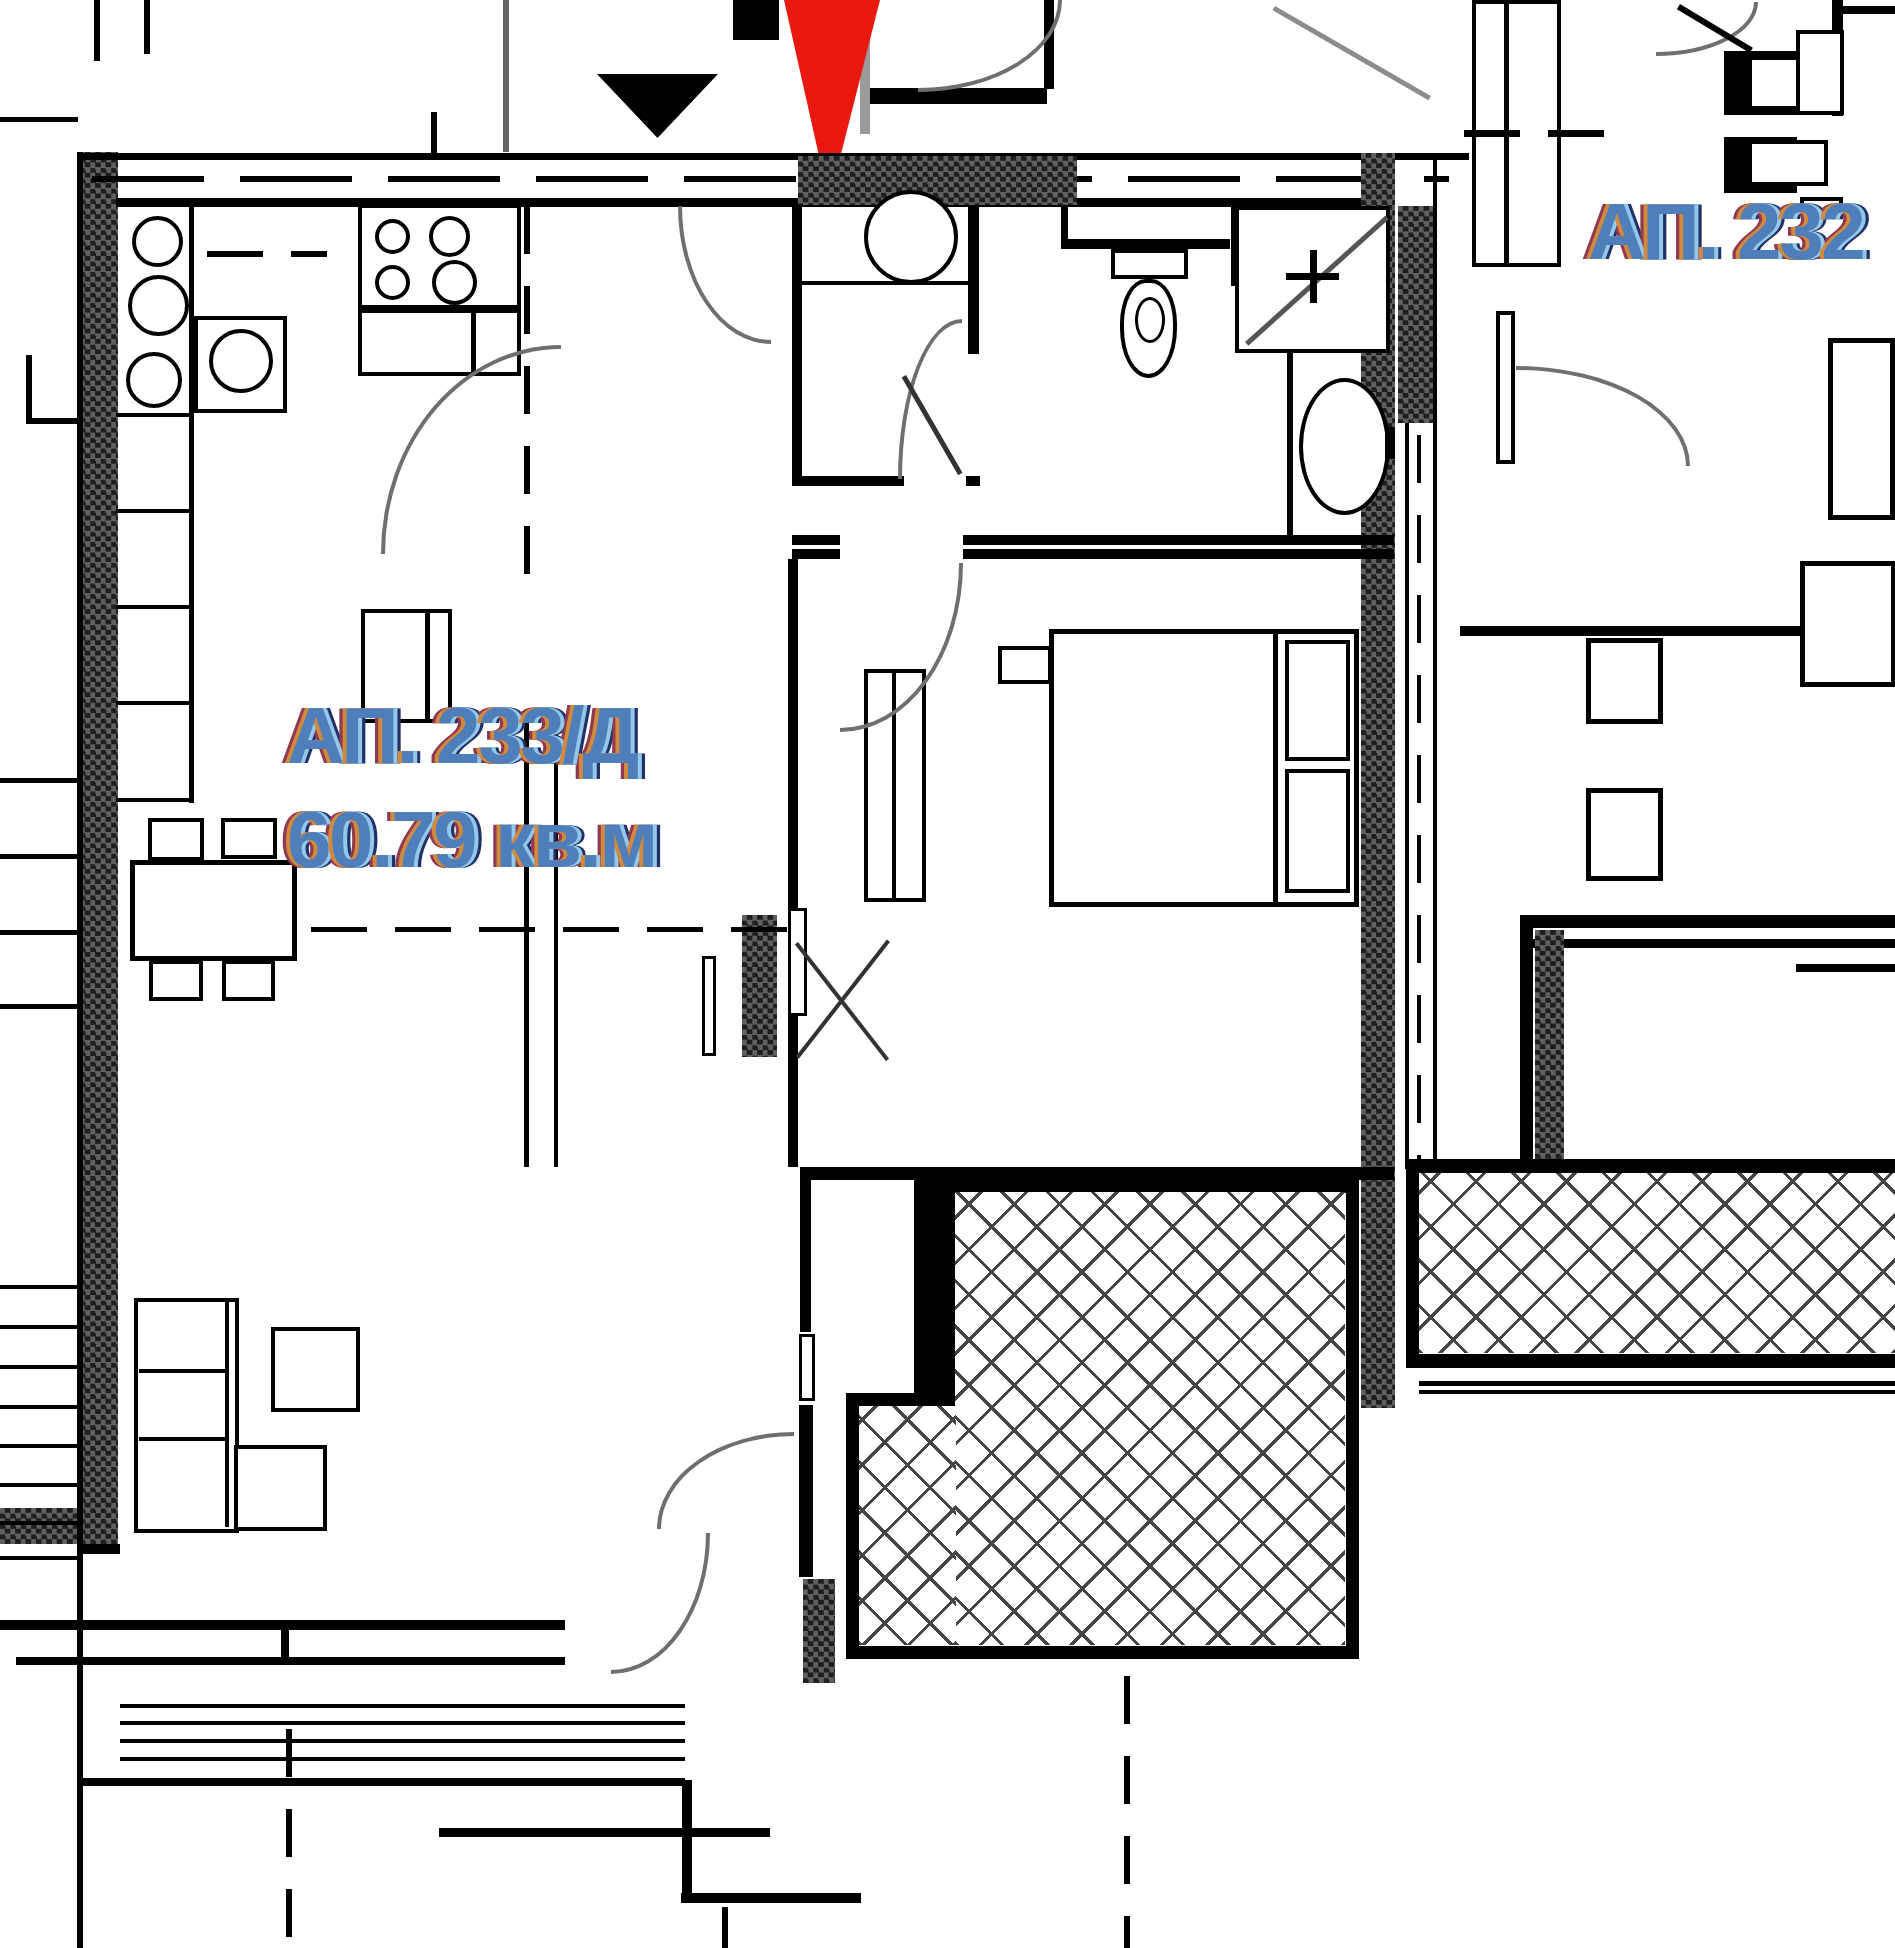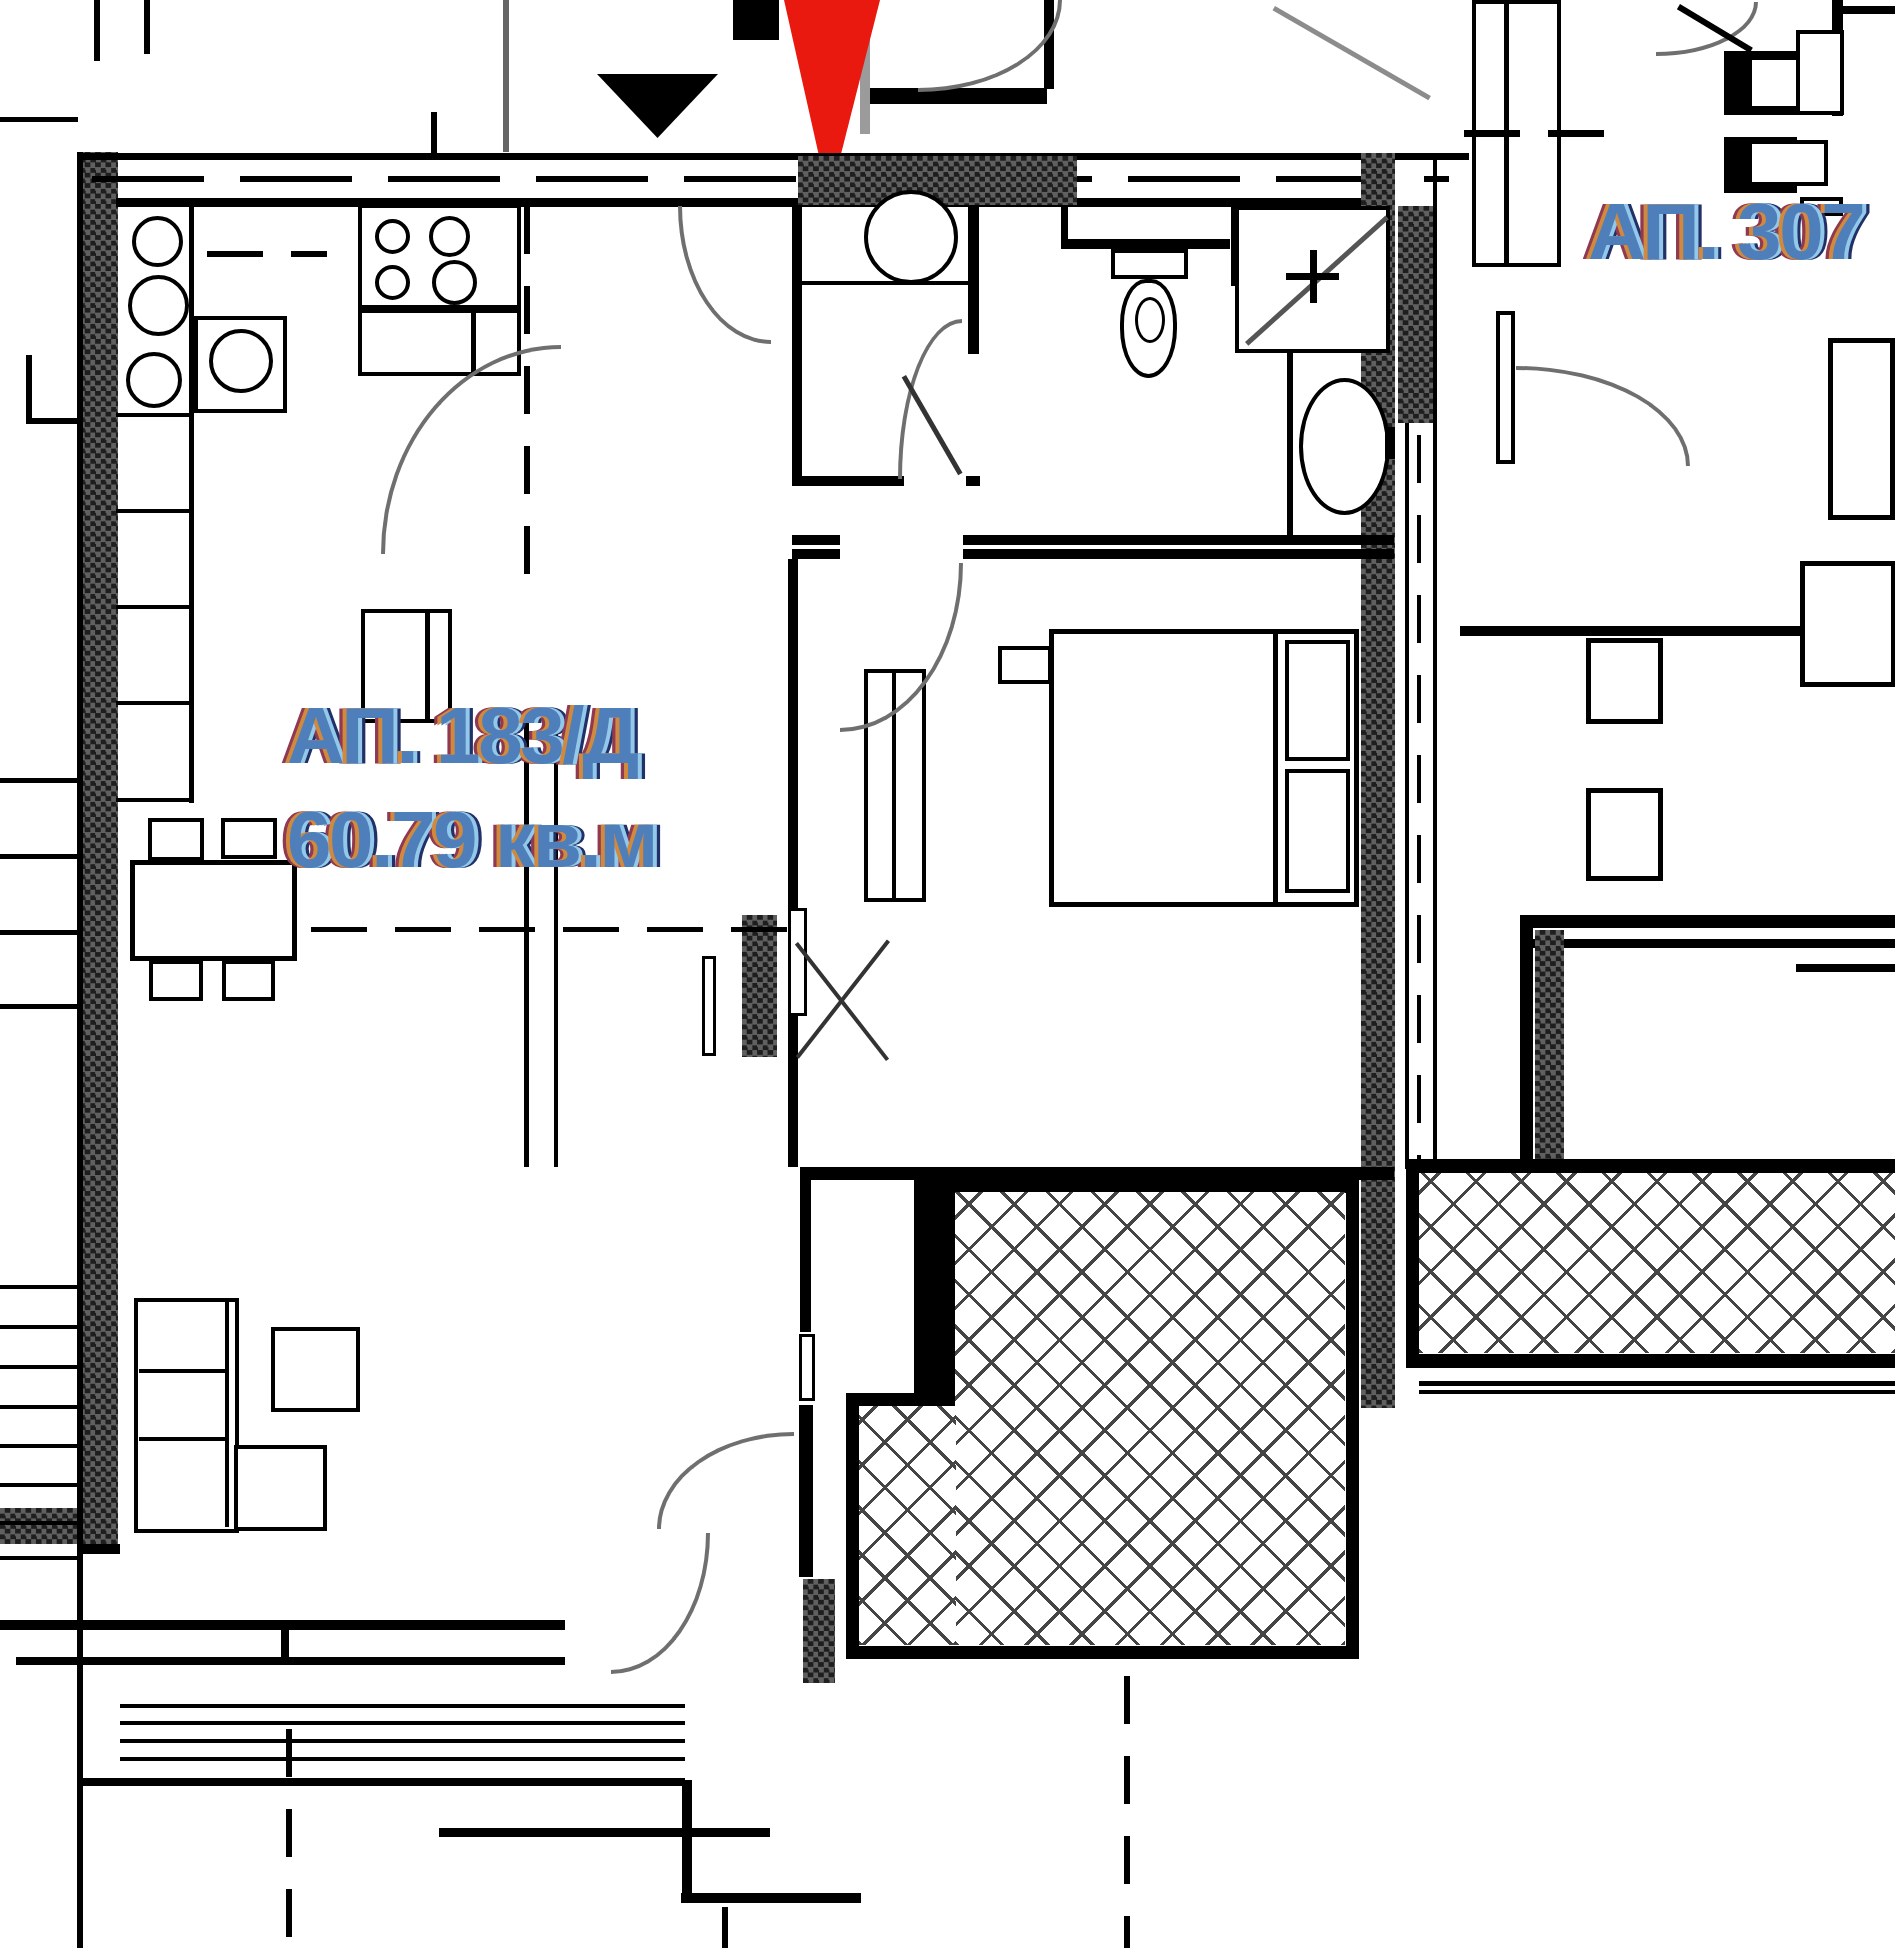--- a/index.html
+++ b/index.html
@@ -222,19 +222,19 @@
 
 <div class="abs arc" style="left:678px;top:206px;width:93px;height:138px;border-left-width:4px;border-bottom-width:4px;border-bottom-left-radius:100% 100%"></div>
 <div class="abs arc" style="left:381px;top:345px;width:180px;height:209px;border-top-width:4px;border-left-width:4px;border-top-left-radius:100% 100%"></div>
 <div class="abs arc" style="left:898px;top:319px;width:64px;height:160px;border-top-width:4px;border-left-width:4px;border-top-left-radius:100% 100%"></div>
 <div class="abs rot" style="left:906px;top:375px;width:113px;height:4.8px;background:#333;transform:rotate(60deg)"></div>
 <div class="abs arc" style="left:840px;top:563px;width:123px;height:169px;border-right-width:4px;border-bottom-width:4px;border-bottom-right-radius:100% 100%"></div>
 <div class="abs arc" style="left:611px;top:1533px;width:99px;height:141px;border-right-width:4px;border-bottom-width:4px;border-bottom-right-radius:100% 100%"></div>
 <div class="abs arc" style="left:657px;top:1432px;width:137px;height:97px;border-top-width:4px;border-left-width:4px;border-top-left-radius:100% 100%"></div>
 
 <div class="abs" style="left:287px;top:696px">
-  <div class="aberr">АП. 183/Д</div>
+  <div class="aberr">АП. 233/Д</div>
   <div class="aberr" style="margin-top:24px">60.79 кв.м</div>
 </div>
 <div class="abs" style="left:1588px;top:192px">
-  <div class="aberr">АП. 307</div>
+  <div class="aberr">АП. 232</div>
 </div>
 
 
 </body></html>

